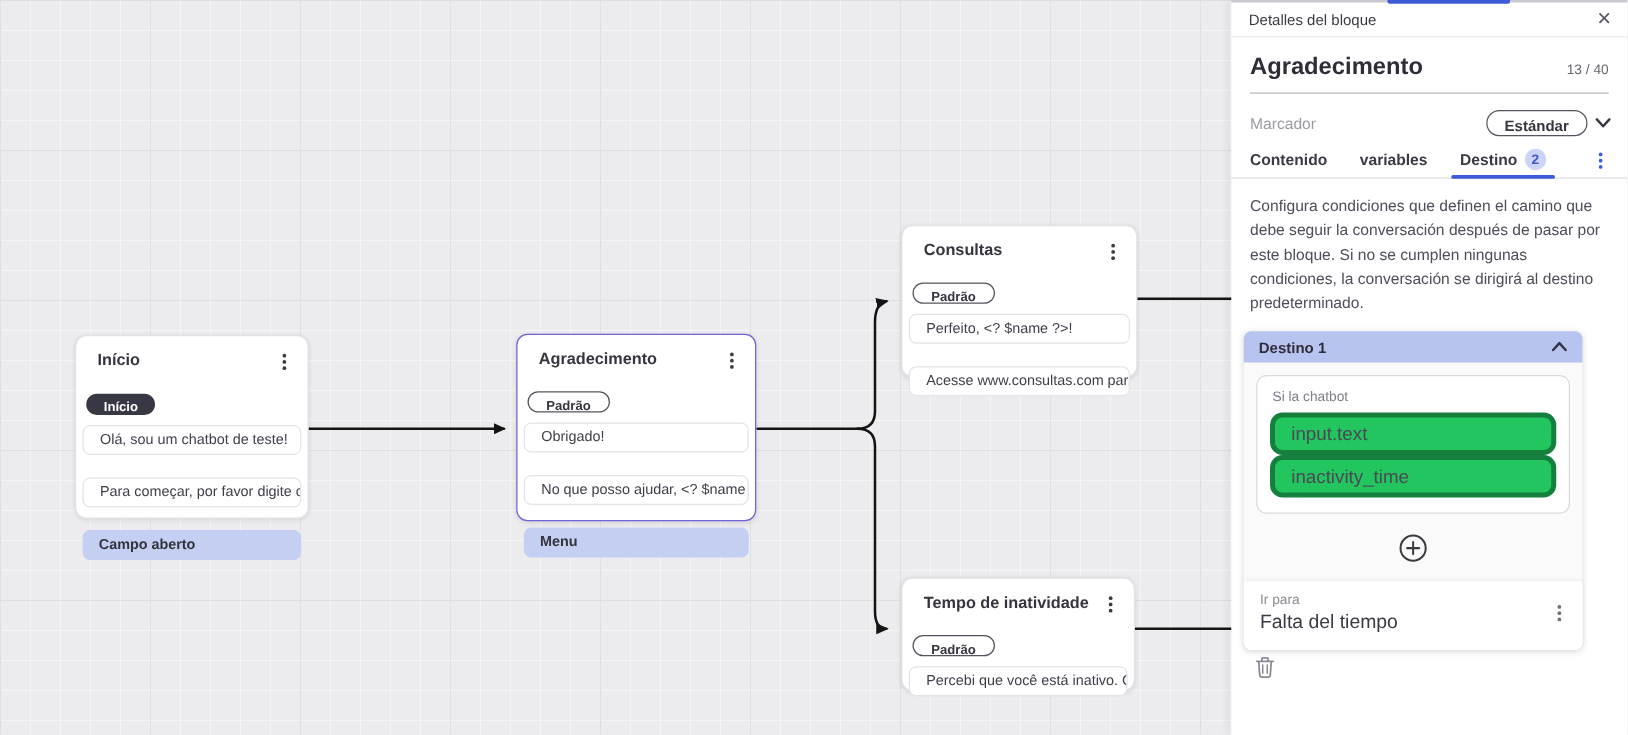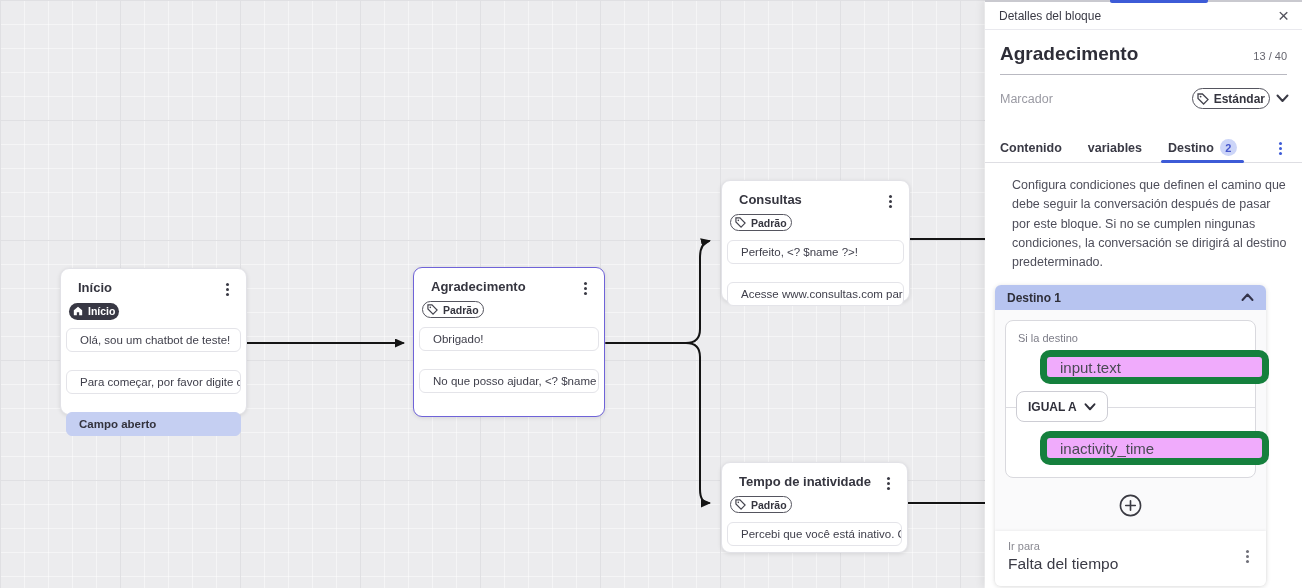--- a/index.html
+++ b/index.html
@@ -34,21 +34,21 @@
   .node-title { font-size:13px; font-weight:bold; color:#35353f; }
   .kebab { width:14px; height:16px; display:flex; align-items:center; justify-content:center;
     cursor:pointer; margin-top:1px; }
   .kebab i { width:3px; height:3px; border-radius:50%; background:#3a3a44;
     box-shadow:0 -5px 0 #3a3a44, 0 5px 0 #3a3a44; display:block; }
   .kebab.blue i { background:#3d5bd7; box-shadow:0 -5px 0 #3d5bd7,0 5px 0 #3d5bd7; }
   .kebab.gray i { background:#6f6f78; box-shadow:0 -5px 0 #6f6f78,0 5px 0 #6f6f78; }
 
   .pill-row { padding:5px 0 0 8px; }
   .pill { display:inline-flex; align-items:center; gap:5px; height:17px;
-    border-radius:999px; padding:0 4px; font-size:10.5px; font-weight:bold; }
+    border-radius:999px; padding:0 14px; font-size:10.5px; font-weight:bold;flex-direction:column; }
   .pill.dark { background:#383844; color:#fff; }
   .pill.outline { background:#fff; border:1.2px solid #55555f; color:#35353f; }
 
   .node-items { padding:8px 5px 0 5px; }
   .node-item { background:#fff; border:1px solid #e4e4e9; border-radius:6px;
     height:24px; line-height:22px; padding:0 13px; margin-bottom:18px;
     font-size:11.5px; color:#3e3e4a; white-space:nowrap; overflow:hidden; }
   .node-item.highlight { background:#c5cff2; border-color:#c5cff2; font-weight:bold; color:#33333e;padding-left:12px; }
 
   
@@ -68,47 +68,47 @@
     border-bottom:1px solid #b9b9c1; padding-bottom:9px; }
   .block-name { font-size:19px; font-weight:bold; color:#2e2e38; }
   .char-count { font-size:11px; color:#66666f; padding-bottom:3px; }
 
   .marker-row { display:flex; align-items:center; justify-content:space-between;
     padding:13px 13px 0 15px; }
   .marker-label { font-size:12.5px; color:#9a9aa3; }
   .marker-right { display:flex; align-items:center; gap:6px; }
   .chev { display:inline-block; }
 
-  .tabs-row { display:flex; align-items:center; gap:26px; margin-top:24px;
+  .tabs-row { display:flex; align-items:center; gap:26px; margin-top:4px;
     padding:0 15px; height:30px; border-bottom:1px solid #dedee3; position:relative; }
   .tab { font-size:12.5px; font-weight:bold; color:#3a3a45; display:flex;
     align-items:center; gap:6px; height:100%; cursor:pointer; position:relative; }
   .tab.active::after { content:""; position:absolute; left:-7px; right:-7px; bottom:-1px;
     height:3px; background:#3d5bd7; border-radius:2px; }
   .tab-badge { width:17px; height:17px; border-radius:50%; background:#ccd5f8;
     color:#4556cc; font-size:11px; font-weight:bold; display:flex;
     align-items:center; justify-content:center; }
   .tabs-row .kebab { margin-left:auto; }
 
-  .panel-desc { padding:13px 14px 0 27px; font-size:12.5px; line-height:1.54; color:#4e4e5a; }
+  .panel-desc { padding:13px 14px 0 15px; font-size:12.5px; line-height:1.54; color:#4e4e5a; }
 
   .dest-area { display:flex; align-items:flex-start; margin:13px 0 0 10px;flex-direction:column; }
   .dest-group { width:271px; background:#fafafb; border-radius:6px;
     box-shadow:0 1px 5px rgba(0,0,0,.14); }
   .dest-header { height:25px; background:#b7c4f0; border-radius:6px 6px 0 0;
     display:flex; align-items:center; justify-content:space-between; padding:0 12px; }
   .dest-header .t { font-size:12px; font-weight:bold; color:#2f2f3a; }
   .trash-btn { margin:5px 0 0 9px; cursor:pointer; }
 
   .cond-card { margin:10px; background:#fff; border:1px solid #d9d9de; border-radius:8px;
     padding:11px 10px 12px 10px; }
   .cond-label { font-size:11px; color:#7d7d88; margin:0 0 6px 2px; }
-  .cond-input { width:100%; height:34px; border:7px solid #15803d; border-radius:10px;
-    padding:0 13px; font-size:15px; color:#4a4a55; background:#f0abfc; outline:none;
-    font-family:"Liberation Sans","DejaVu Sans",sans-serif;margin-left:24px; }
+  .cond-input { width:100%; height:34px; border:4px solid #15803d; border-radius:10px;
+    padding:0 13px; font-size:15px; color:#4a4a55; background:#22c55e; outline:none;
+    font-family:"Liberation Sans","DejaVu Sans",sans-serif; }
   .op-row { position:relative; height:31px; margin:7px 0 9px 0; }
   .op-row::after { content:""; position:absolute; left:-10px; right:-10px; top:50%;
     border-top:1px solid #dcdce1; }
   .op-select { position:relative; z-index:1; display:inline-flex; align-items:center; gap:7px;
     height:31px; background:#fff; border:1px solid #cdcdd4; border-radius:8px;
     padding:0 11px; font-size:12px; font-weight:bold; color:#2f2f3a; cursor:pointer; }
 
   .plus-row { text-align:center; padding:6px 0 10px 0; }
   .plus-btn { cursor:pointer; display:inline-block; }
 
@@ -171,20 +171,21 @@
         <svg width="11" height="11" viewBox="0 0 12 12">
             <path d="M1 1 h4.4 L11 6.6 6.6 11 1 5.4 Z" fill="none" stroke="#44444e" stroke-width="1.3"></path>
             <circle cx="3.6" cy="3.6" r="0.9" fill="#44444e"></circle>
           </svg>
         <span>Padrão</span>
       </span>
     </div>
     <div class="node-items">
       <div class="node-item">Obrigado!</div>
       <div class="node-item">No que posso ajudar, &lt;? $name ...</div>
+      <div class="node-item highlight">Menu</div>
     </div>
   </div>
 
   <div class="node" id="node-consultas">
     <div class="node-head">
       <span class="node-title">Consultas</span>
       <span class="kebab">
           <i></i>
         </span>
     </div>
@@ -279,30 +280,22 @@
   <div class="dest-area">
     <div class="dest-group">
       <div class="dest-header">
         <span class="t">Destino 1</span>
         <svg width="13" height="9" viewBox="0 0 13 9">
             <polyline points="1.5,7 6.5,1.5 11.5,7" fill="none" stroke="#33334a" stroke-width="2" stroke-linecap="round" stroke-linejoin="round"></polyline>
           </svg>
       </div>
 
       <div class="cond-card">
-        <div class="cond-label">Si la destino</div>
+        <div class="cond-label">Si la chatbot</div>
         <input class="cond-input" type="text" value="input.text" style="">
-        <div class="op-row">
-          <span class="op-select">
-            <span>IGUAL A</span>
-            <svg width="12" height="8" viewBox="0 0 13 9">
-                <polyline points="1.5,1.5 6.5,7 11.5,1.5" fill="none" stroke="#2f2f3a" stroke-width="2.2" stroke-linecap="round" stroke-linejoin="round"></polyline>
-              </svg>
-          </span>
-        </div>
         <input class="cond-input" type="text" value="inactivity_time" style="">
       </div>
 
       <div class="plus-row">
         <span class="plus-btn">
           <svg width="23" height="23" viewBox="0 0 24 24">
             <circle cx="12" cy="12" r="10.5" fill="none" stroke="#3a3a42" stroke-width="1.7"></circle>
             <path d="M12 7 V17 M7 12 H17" stroke="#3a3a42" stroke-width="1.7" stroke-linecap="round"></path>
           </svg>
         </span>

